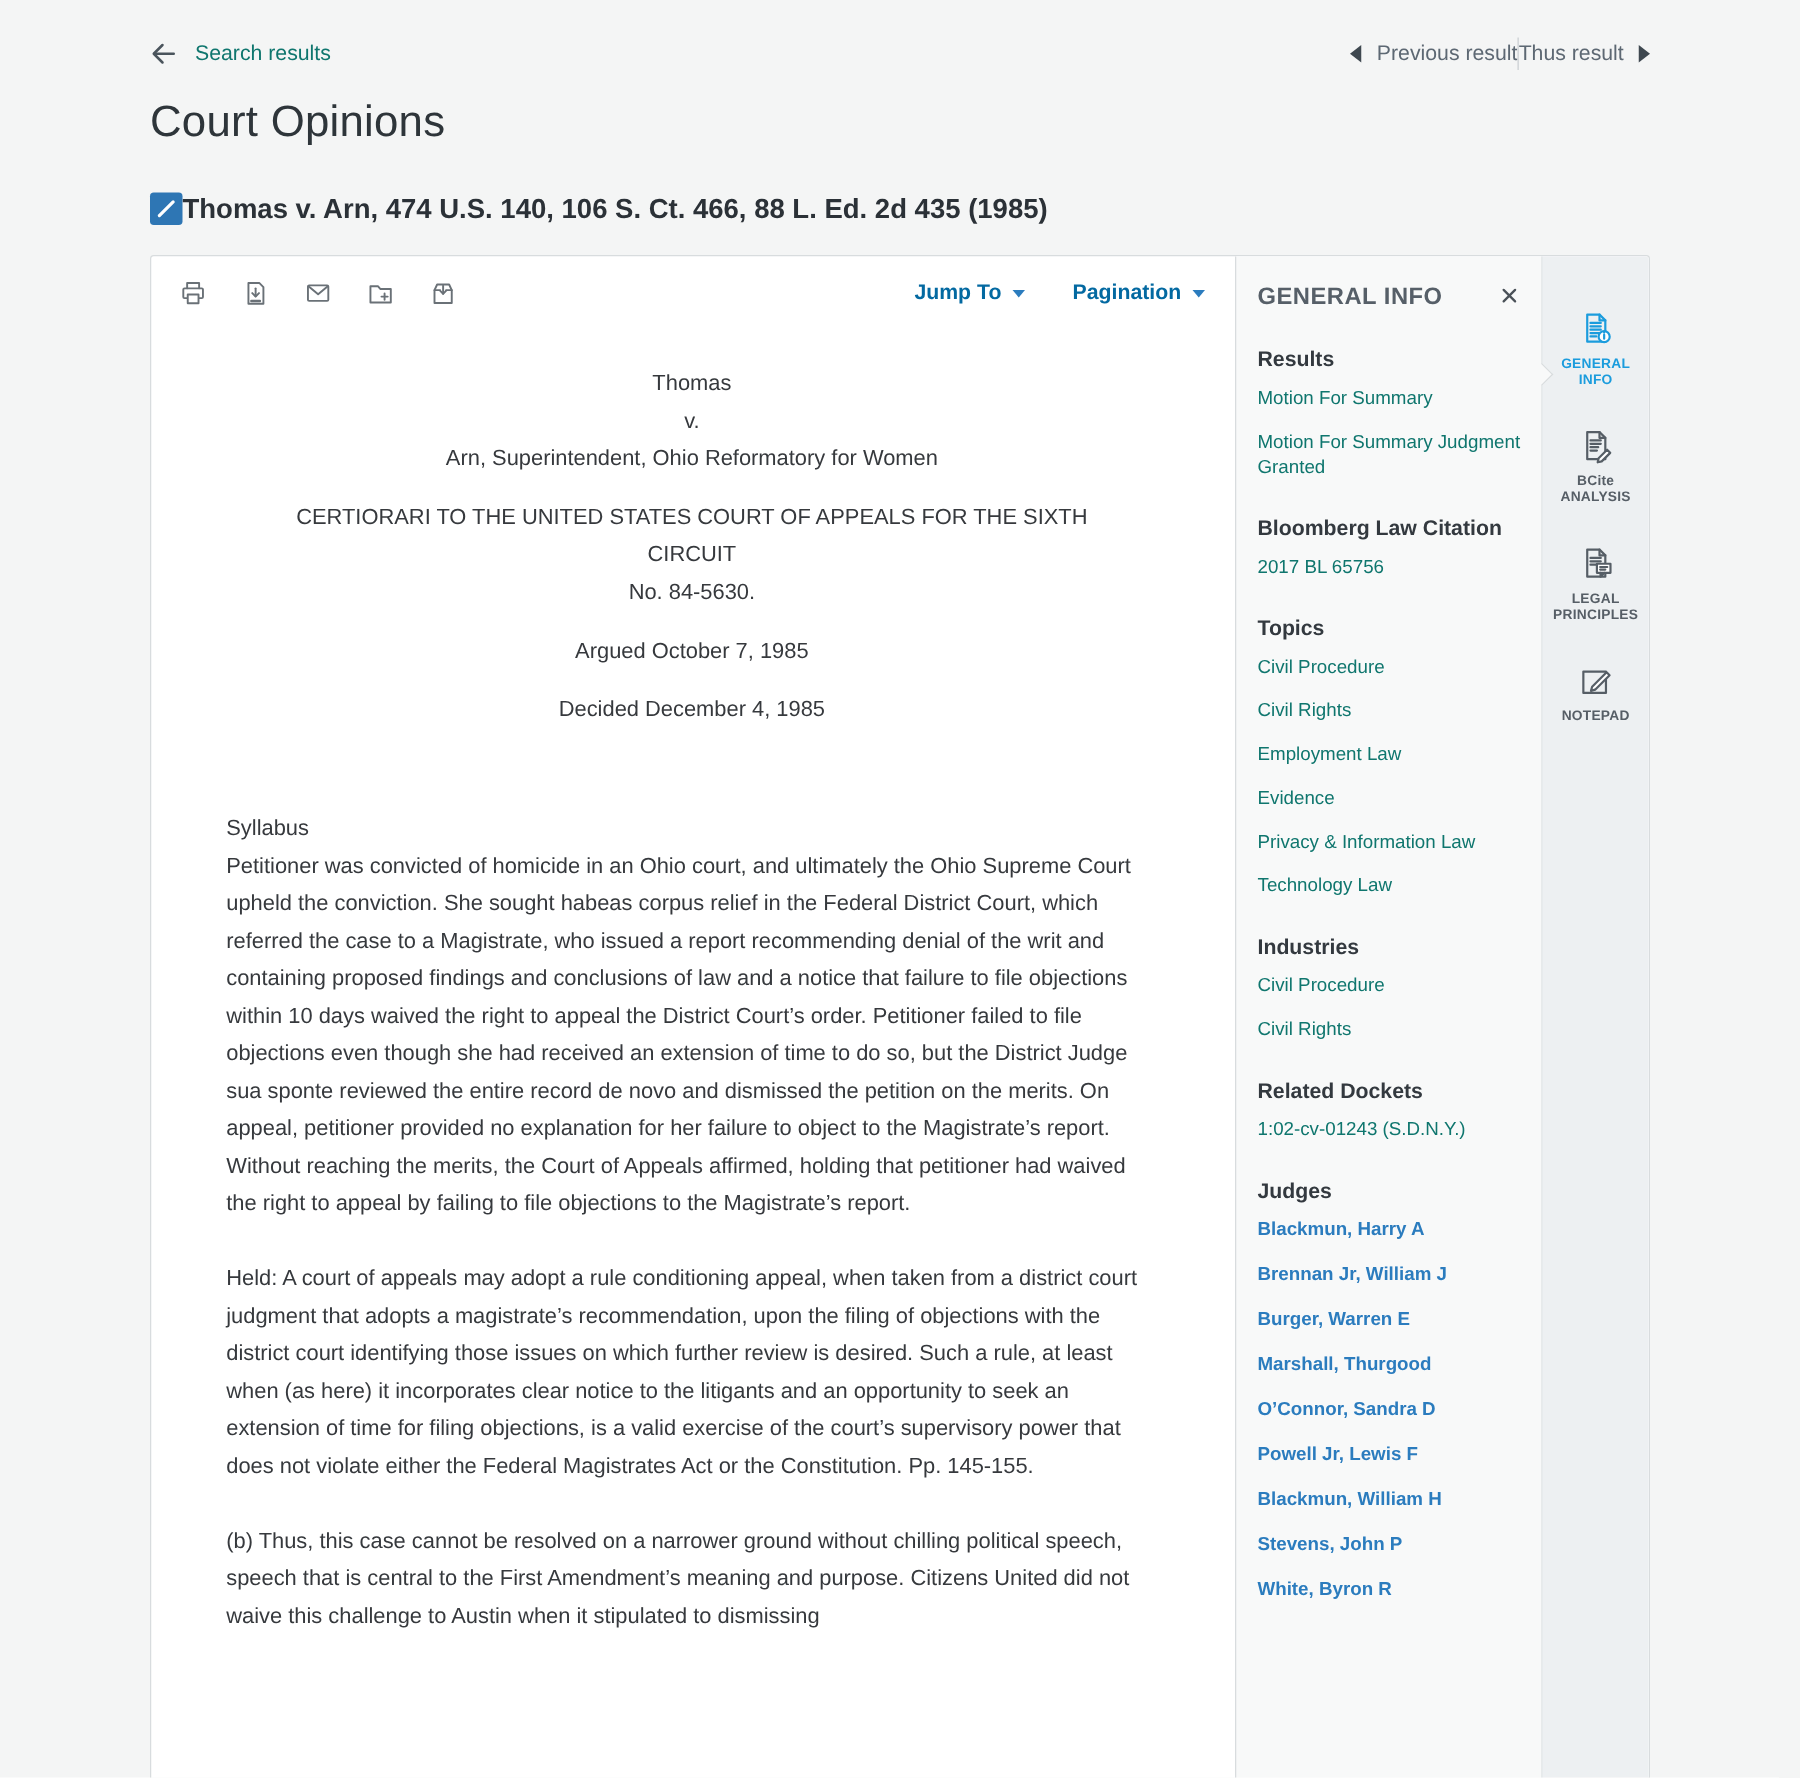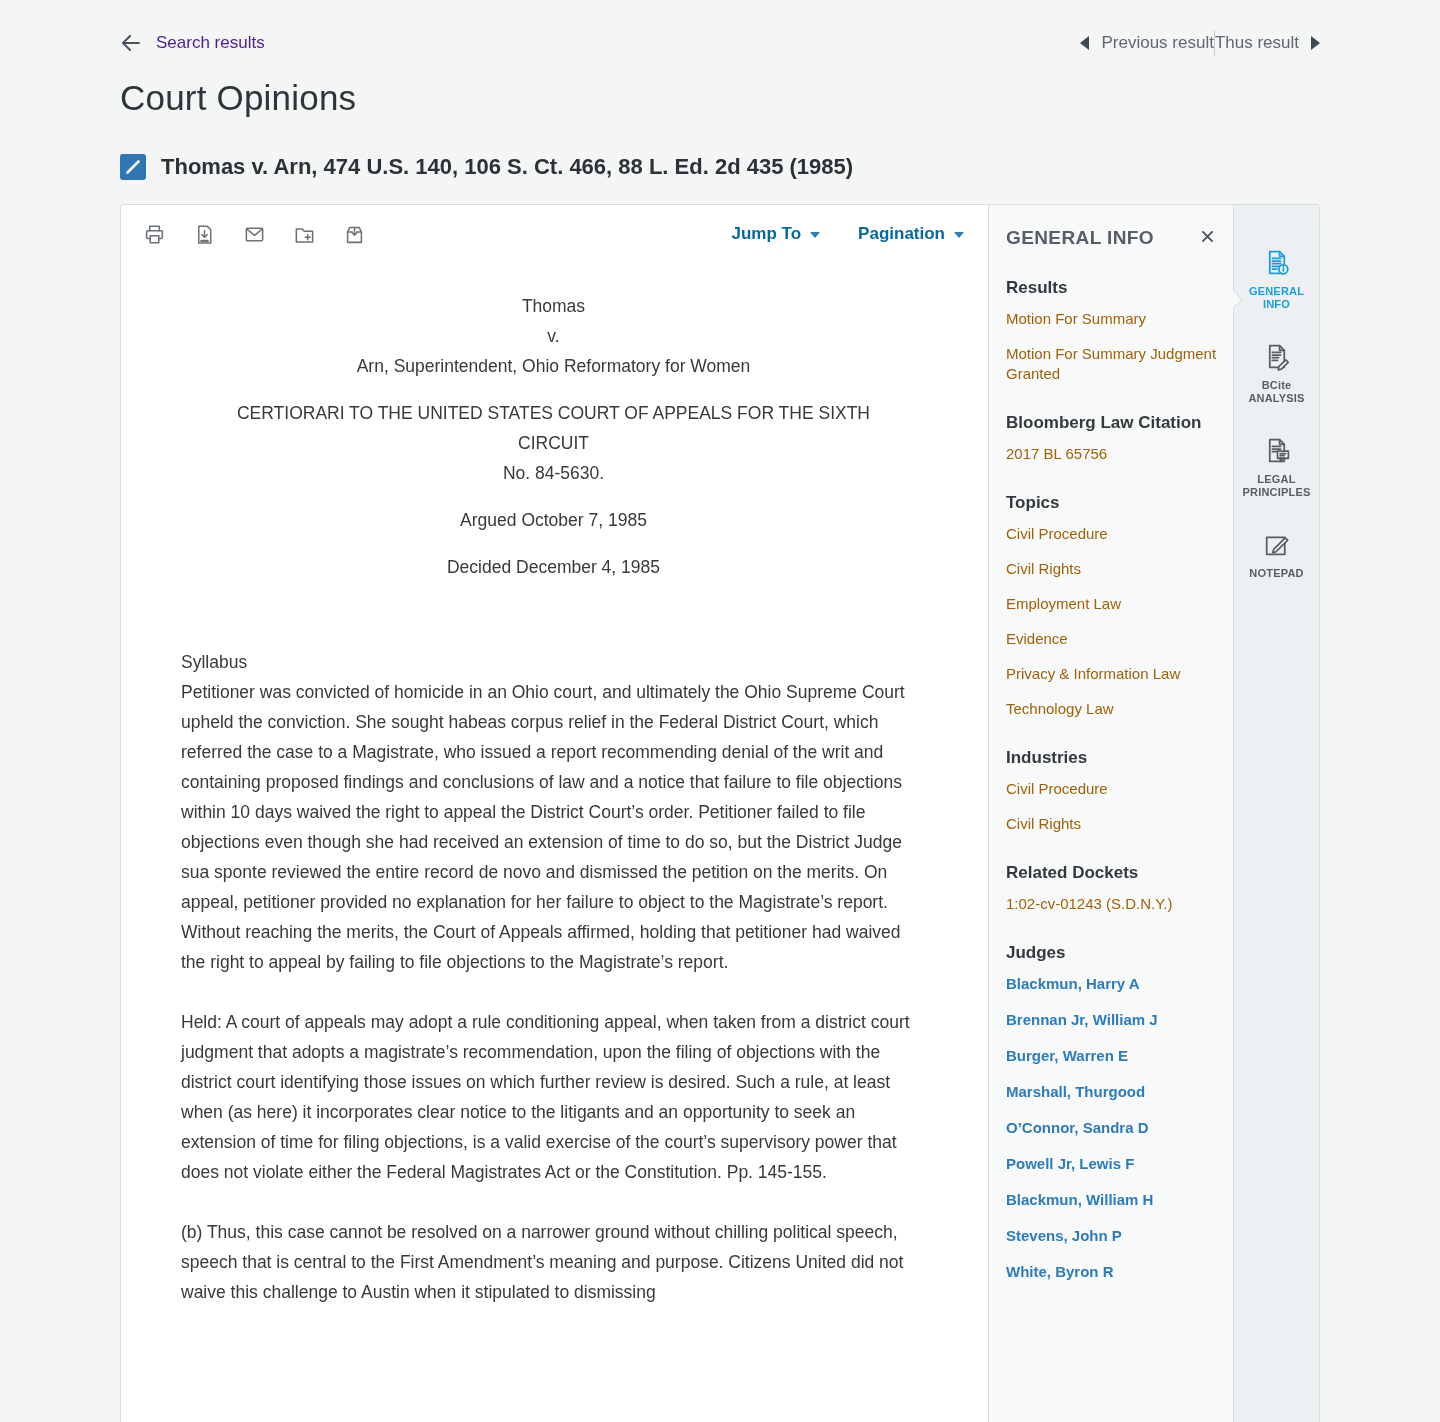--- a/index.html
+++ b/index.html
@@ -5,31 +5,31 @@
   * { margin:0; padding:0; box-sizing:border-box; }
   html,body { width:1440px; height:1422px; overflow:hidden; }
   body {
     background:#f4f5f5;
     font-family:"Liberation Sans","DejaVu Sans",sans-serif;
     color:#2f353a;
     position:relative;
   }
   
   .topbar { padding:30px 120px 0 120px; display:flex; align-items:center; height:56px; }
-  .back-link { display:flex; align-items:center; gap:14px; color:#4c1d95; font-size:17px; cursor:pointer; background:none; border:none; font-family:inherit; }
+  .back-link { display:flex; align-items:center; gap:14px; color:#0f766e; font-size:17px; cursor:pointer; background:none; border:none; font-family:inherit; }
   .back-arrow-svg { width:22px; height:22px; stroke:#4a545c; stroke-width:2; fill:none; stroke-linecap:round; stroke-linejoin:round; }
   .result-nav { margin-left:auto; display:flex; align-items:center; color:#5d6873; font-size:17px; }
   .result-btn { display:flex; align-items:center; gap:12px; background:none; border:none; color:#5d6873; font-size:17px; font-family:inherit; cursor:pointer; }
   .tri { width:0; height:0; display:inline-block; }
   .tri-left  { border-top:7px solid transparent; border-bottom:7px solid transparent; border-right:9px solid #3f4850; }
   .tri-right { border-top:7px solid transparent; border-bottom:7px solid transparent; border-left:9px solid #3f4850; }
   .nav-divider { width:1px; height:26px; background:#c9ced2; }
   
   .page-title { margin:22px 0 0 120px; font-size:35px; font-weight:400; color:#2e353a; letter-spacing:.2px; }
-  .case-row { margin:36px 120px 0 120px; display:flex; gap:15px; }
+  .case-row { margin:36px 120px 0 120px; display:flex; }
   .case-checkbox { width:26px; height:26px; background:#2e76b4; border:none; border-radius:3px; display:flex; align-items:center; justify-content:center; cursor:pointer; flex:0 0 auto; }
   .case-checkbox svg { width:26px; height:26px; }
   .case-title { font-size:22px; font-weight:700; color:#2b3137; }
   
   .card {
     margin:24px 120px 0 120px; width:1200px; height:1260px;
     background:#fff; border:1px solid #d8dcde; border-radius:3px 3px 0 0;
     display:flex; overflow:hidden;
   }
   
@@ -48,21 +48,21 @@
   .syllabus-block { margin-bottom:30px; }
   .doc-paragraph { margin-bottom:30px; }
   
   .info-pane { width:245px; flex:0 0 auto; background:#f8f9f9; border-left:1px solid #d8dcde; padding:22px 16px 20px 17px; position:relative; }
   .info-header { display:flex; align-items:flex-start; }
   .info-title { font-size:19px; font-weight:700; color:#565f68; letter-spacing:.4px; }
   .close-btn { margin-left:auto; background:none; border:none; cursor:pointer; padding:2px; line-height:0; }
   .close-btn svg { width:15px; height:15px; stroke:#4a5158; stroke-width:2.2; stroke-linecap:round; }
   .info-section { margin-top:29px; }
   .info-heading { font-size:17px; font-weight:700; color:#33393f; margin-bottom:11px; }
-  .info-item { font-size:15px; color:#a16207; line-height:20px; margin-bottom:15px; }
+  .info-item { font-size:15px; color:#0f766e; line-height:20px; margin-bottom:15px; }
   .info-link { font-size:15px; font-weight:700; color:#2b7cbe; line-height:20px; margin-bottom:16px; cursor:pointer; }
   
   .rail { width:86px; flex:0 0 auto; background:#edf0f2; border-left:1px solid #d8dcde; border-radius:0 3px 0 0; padding-top:42px; display:flex; flex-direction:column; align-items:center; position:relative; }
   .rail-tab { background:none; border:none; cursor:pointer; display:flex; flex-direction:column; align-items:center; width:100%; margin-bottom:30px; position:relative; font-family:inherit; }
   .rail-tab svg { width:31px; height:31px; stroke:#565e66; stroke-width:1.7; fill:none; stroke-linecap:round; stroke-linejoin:round; }
   .rail-label { margin-top:7px; font-size:11px; font-weight:700; line-height:13px; color:#565e66; text-align:center; width:78px; letter-spacing:.2px; }
   .rail-tab.active svg { stroke:#1b9cdd; }
   .rail-tab.active .rail-label { color:#1b9cdd; }
   .notch { position:absolute; left:-7px; top:46px; width:13px; height:13px; background:#f8f9f9; border-top:1px solid #d8dcde; border-right:1px solid #d8dcde; transform:rotate(45deg); }
   .fill-light { fill:#fff; }

